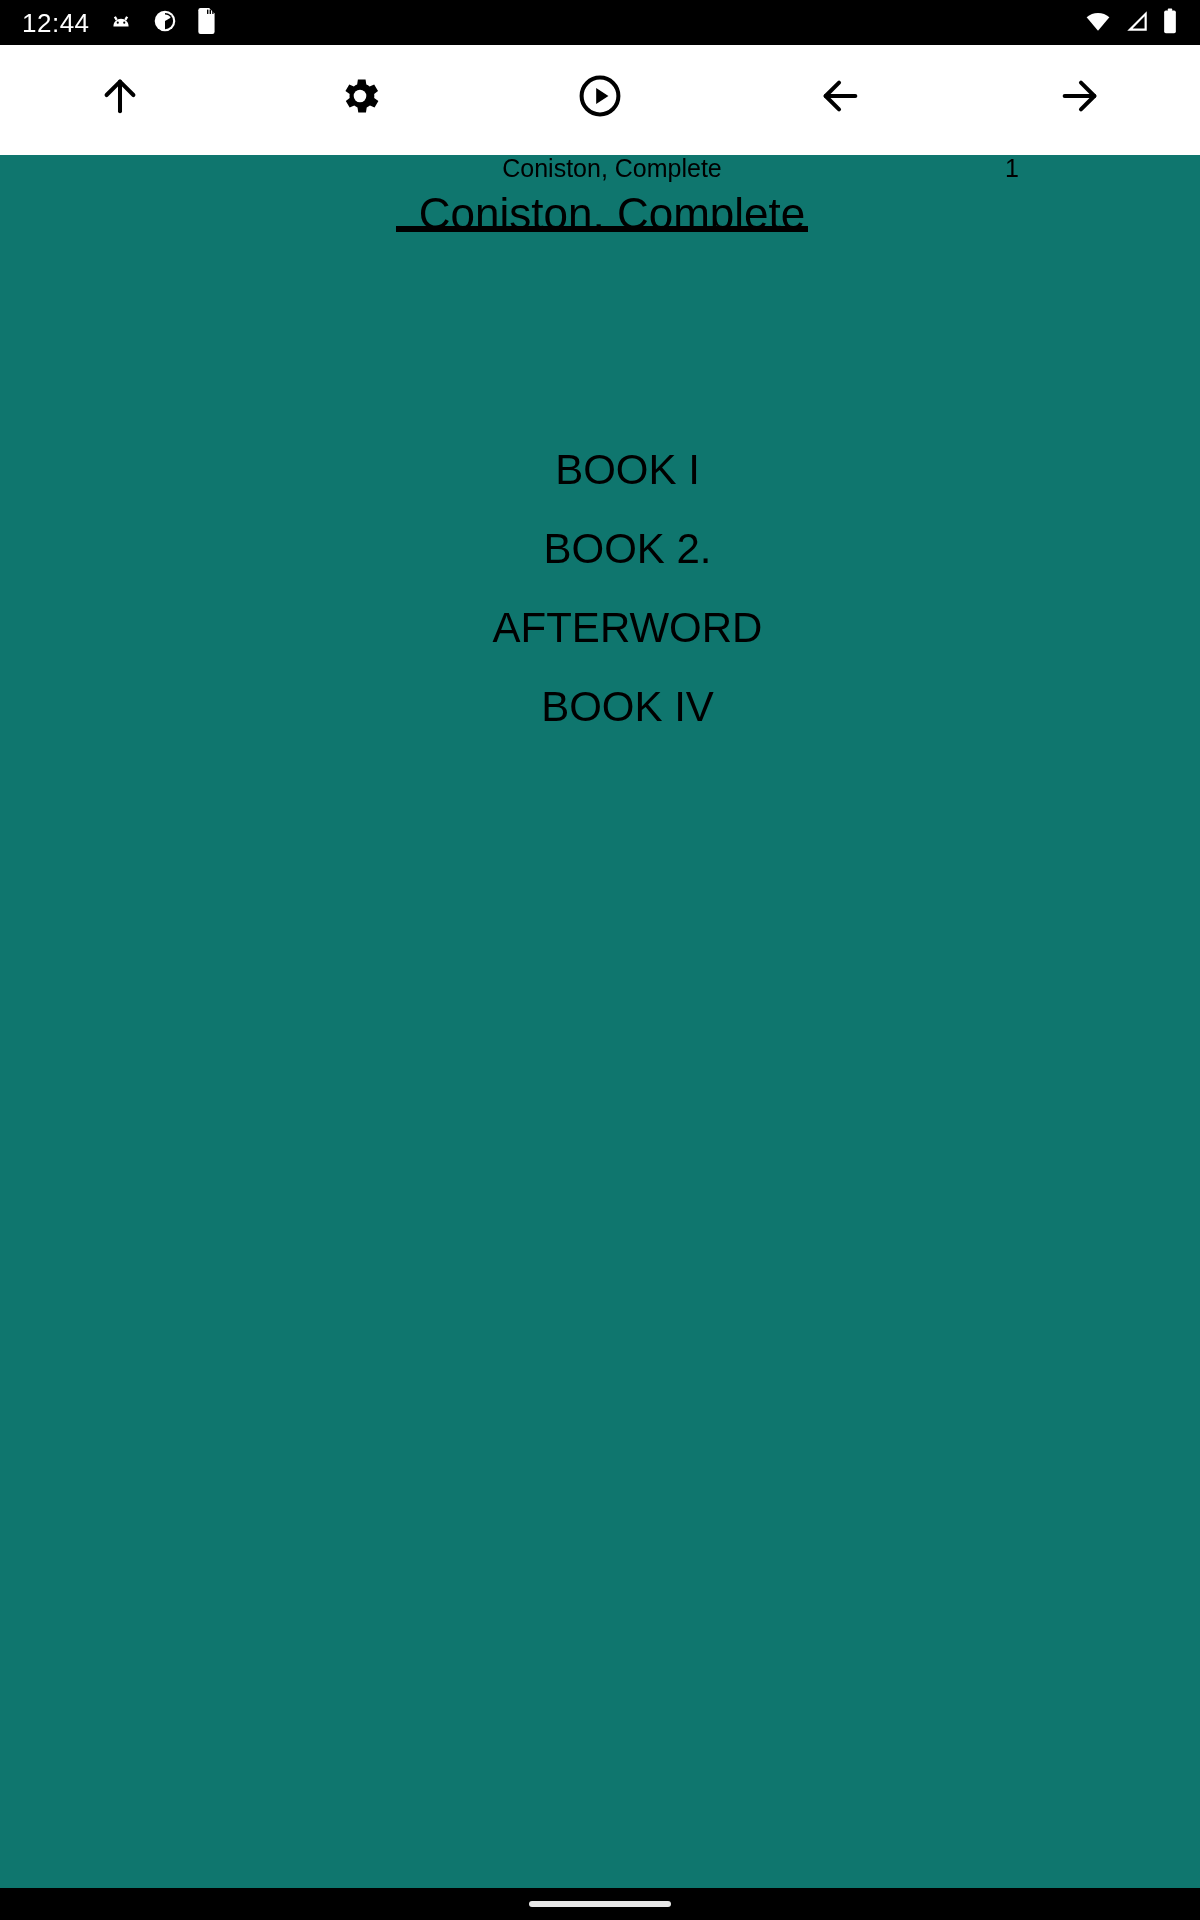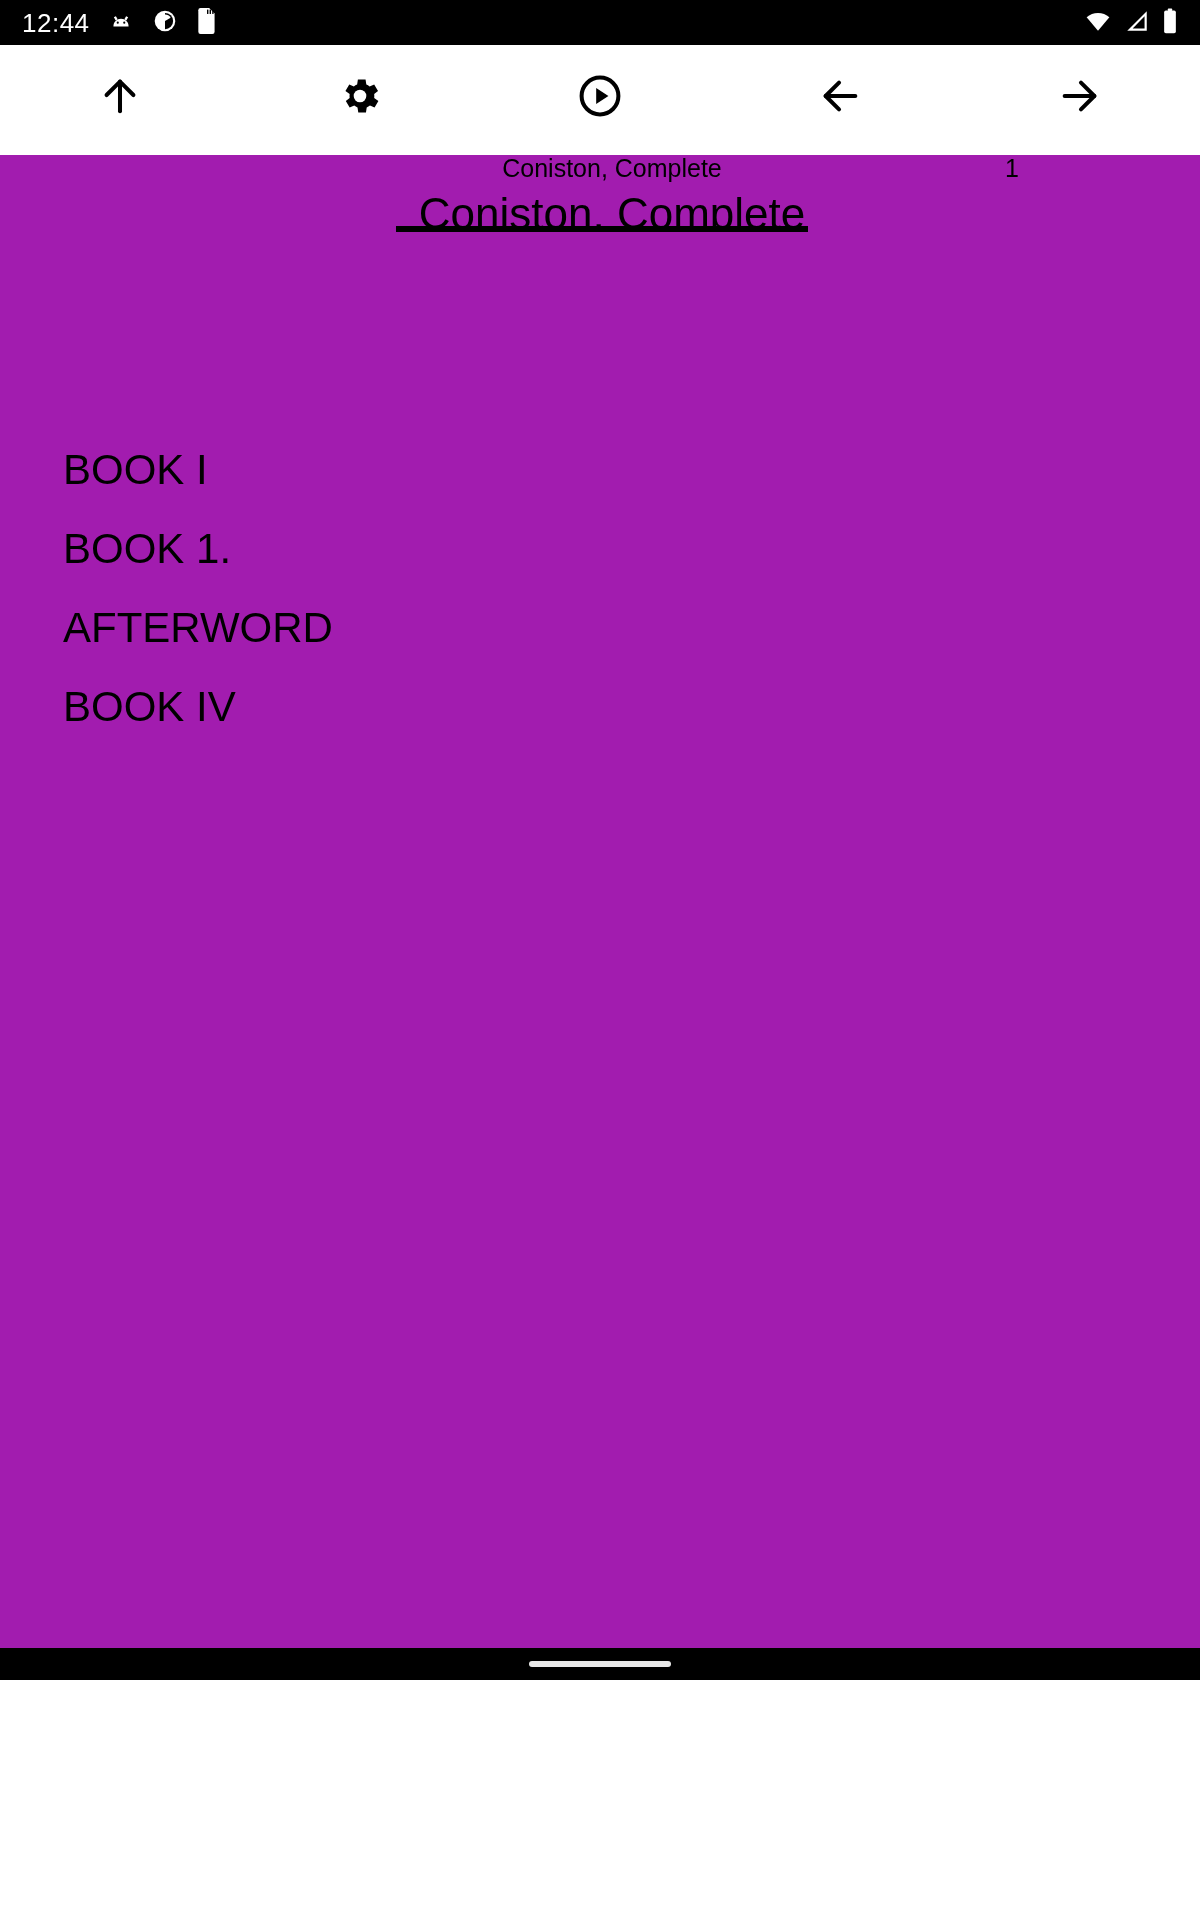--- a/index.html
+++ b/index.html
@@ -2,21 +2,21 @@
 <html><head>
 <meta charset="utf-8">
 <style>
   * { margin:0; padding:0; box-sizing:border-box; }
   html, body {
     width:1200px; height:1920px;
     background:#ffffff;
     font-family:"Liberation Sans", sans-serif;
     overflow:hidden;
   }
-  .screen { position:relative; width:1200px; height:1680px; background:#a21caf; }
+  .screen { position:relative; width:1200px; height:1920px; background:#0f766e; }
 
   
   .status-bar {
     position:absolute; top:0; left:0; width:1200px; height:45px;
     background:#000000; color:#ffffff;
     display:flex; align-items:center; justify-content:space-between;
     padding:0 22px;
   }
   .status-left { display:flex; align-items:center; gap:18px; }
   .status-right { display:flex; align-items:center; gap:12px; }
@@ -67,21 +67,21 @@
 
   
   .content {
     position:absolute; top:430px; left:0; width:1200px;
   }
   .toc-item {
     display:block; width:100%;
     padding:0 8px 0 63px;
     font-size:42px; line-height:79px; color:#000000;
     white-space:nowrap; background:transparent;
-    border:none; text-align:left; font-family:inherit; cursor:pointer;
+    border:none; text-align:center; font-family:inherit; cursor:pointer;
   }
 
   
   .nav-bar {
     position:absolute; left:0; bottom:0; width:1200px; height:32px;
     background:#000000;
   }
   .gesture-pill {
     position:absolute; left:50%; transform:translateX(-50%);
     top:13px; width:142px; height:6px;
@@ -194,21 +194,21 @@
     <div class="title-small">Coniston, Complete</div>
     <div class="page-num">1</div>
     <div class="title-clip">
       <div class="title-large">Coniston, Complete</div>
     </div>
   </div>
   <div class="title-rule"></div>
 
   <div class="content">
     <button class="toc-item">BOOK I</button>
-    <button class="toc-item">BOOK 1.</button>
+    <button class="toc-item">BOOK 2.</button>
     <button class="toc-item">AFTERWORD</button>
     <button class="toc-item">BOOK IV</button>
   </div>
 
   <div class="nav-bar">
     <div class="gesture-pill"></div>
   </div>
 
 </div>
 

